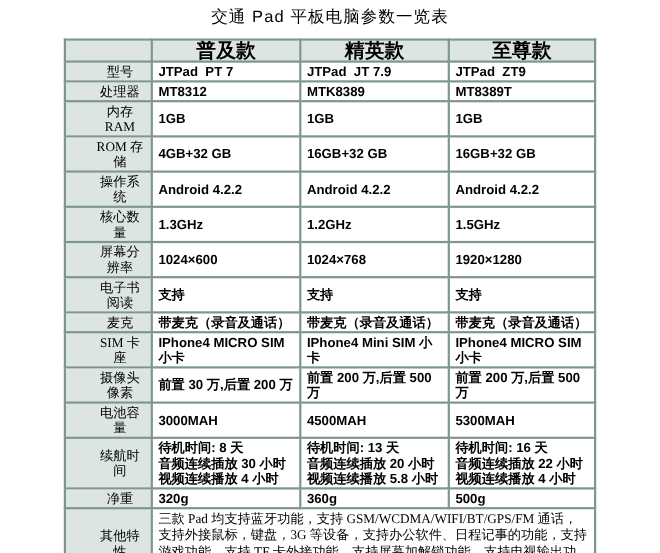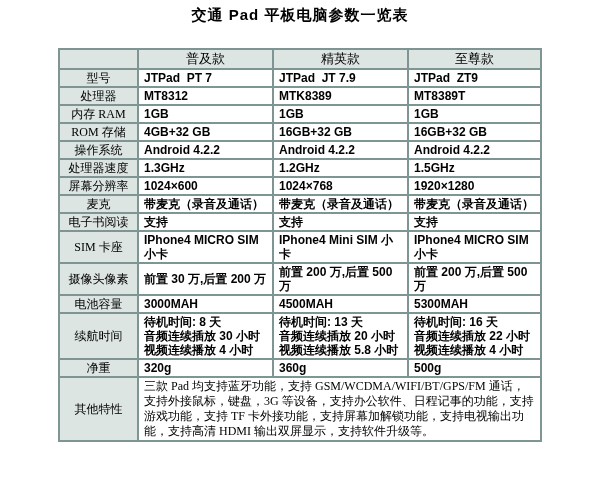--- a/index.html
+++ b/index.html
@@ -3,41 +3,42 @@
 <meta charset="utf-8">
 <style>
   html,body{margin:0;padding:0;}
   body{
     width:600px;height:503px;
     background:#ffffff;color:#000;
     font-family:"Liberation Sans","DejaVu Sans",sans-serif;
     overflow:hidden;
   }
   .page-title{
-    font-size:15px;font-weight:bold;text-align:center;
-    margin:6px 0 23px 0;letter-spacing:1px;
+    font-size:15px;font-weight:normal;text-align:center;
+    margin:6px 0 10px 0;letter-spacing:1px;
   }
   table.spec{
     border-collapse:collapse;table-layout:fixed;
     width:482px;margin:0 auto;
     border:2px solid #6f8987;
   }
   .spec th,.spec td{
     border:2px solid #7e9593;
     font-size:12px;line-height:14px;
     padding:1px 5px;vertical-align:middle;
     overflow:hidden;
   }
   .spec thead th{
-    background:#dce5e1;font-weight:normal;text-align:center;
-    font-size:13px;height:16px;
+    background:#dce5e1;font-weight:bold;text-align:center;
+    font-size:18px;height:16px;
   }
   .spec tbody th.lbl{
     background:#dce5e1;font-weight:normal;text-align:center;
     font-family:"Liberation Serif","DejaVu Serif",serif;
+    padding-left:26px;
   }
   .spec td{
     background:#fff;text-align:left;font-weight:600;
     white-space:pre-wrap;
   }
   .spec td.para{
     font-weight:400;line-height:15px;
     font-family:"Liberation Serif","DejaVu Serif",serif;
   }
 </style>
@@ -87,42 +88,42 @@
         <td>16GB+32 GB</td>
         <td>16GB+32 GB</td>
       </tr>
       <tr>
         <th class="lbl">操作系统</th>
         <td>Android 4.2.2</td>
         <td>Android 4.2.2</td>
         <td>Android 4.2.2</td>
       </tr>
       <tr>
-        <th class="lbl">处理器速度</th>
+        <th class="lbl">核心数量</th>
         <td>1.3GHz</td>
         <td>1.2GHz</td>
         <td>1.5GHz</td>
       </tr>
       <tr>
         <th class="lbl">屏幕分辨率</th>
         <td>1024×600</td>
         <td>1024×768</td>
         <td>1920×1280</td>
       </tr>
       <tr>
+        <th class="lbl">电子书阅读</th>
+        <td>支持</td>
+        <td>支持</td>
+        <td>支持</td>
+      </tr>
+      <tr>
         <th class="lbl">麦克</th>
         <td>带麦克（录音及通话）</td>
         <td>带麦克（录音及通话）</td>
         <td>带麦克（录音及通话）</td>
-      </tr>
-      <tr>
-        <th class="lbl">电子书阅读</th>
-        <td>支持</td>
-        <td>支持</td>
-        <td>支持</td>
       </tr>
       <tr>
         <th class="lbl">SIM 卡座</th>
         <td>IPhone4 MICRO SIM 小卡</td>
         <td>IPhone4 Mini SIM 小卡</td>
         <td>IPhone4 MICRO SIM 小卡</td>
       </tr>
       <tr>
         <th class="lbl">摄像头像素</th>
         <td>前置 30 万,后置 200 万</td>

